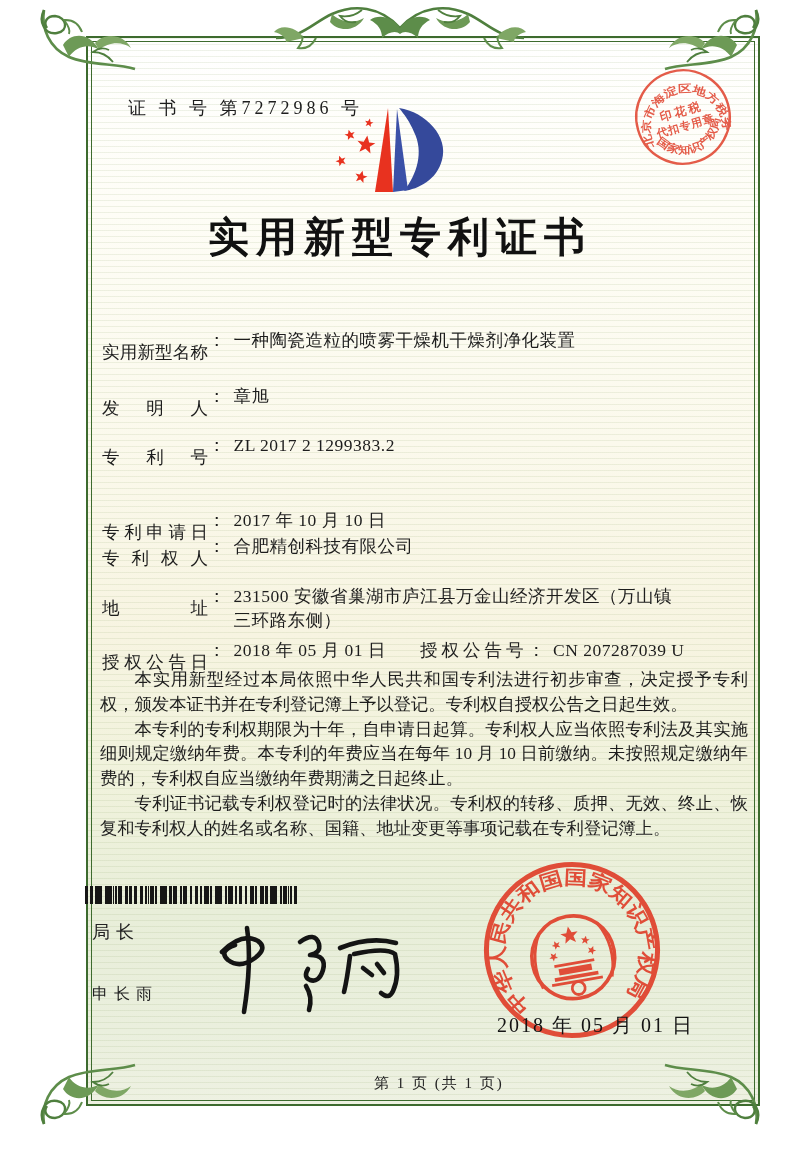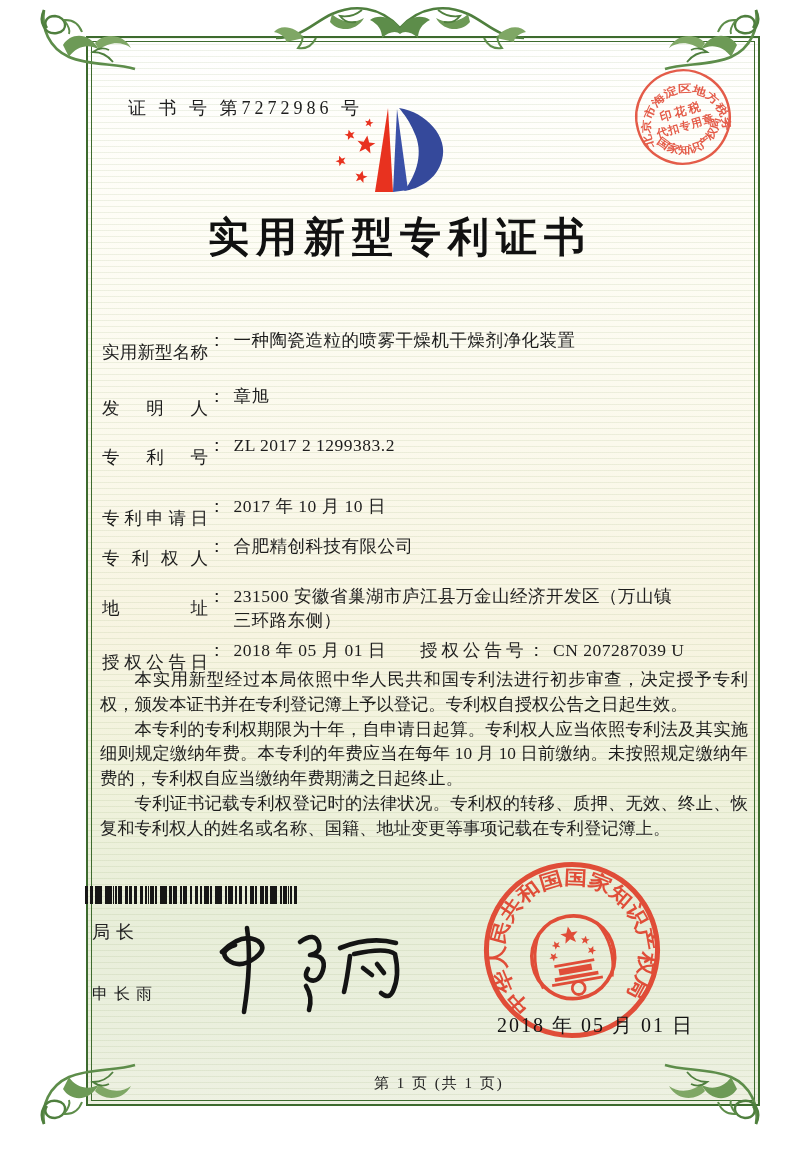--- a/index.html
+++ b/index.html
@@ -143,21 +143,21 @@
 
 <div class="row" style="top:328px">
   <span class="flabel">实用新型名称</span><span class="colon">：</span><span class="fvalue">一种陶瓷造粒的喷雾干燥机干燥剂净化装置</span>
 </div>
 <div class="row" style="top:384px">
   <span class="flabel">发明人</span><span class="colon">：</span><span class="fvalue">章旭</span>
 </div>
 <div class="row" style="top:433px">
   <span class="flabel">专利号</span><span class="colon">：</span><span class="fvalue">ZL 2017 2 1299383.2</span>
 </div>
-<div class="row" style="top:494px">
+<div class="row" style="top:508px">
   <span class="flabel">专利申请日</span><span class="colon">：</span><span class="fvalue">2017 年 10 月 10 日</span>
 </div>
 <div class="row" style="top:534px">
   <span class="flabel">专利权人</span><span class="colon">：</span><span class="fvalue">合肥精创科技有限公司</span>
 </div>
 <div class="row" style="top:584px">
   <span class="flabel">地址</span><span class="colon">：</span><span class="addr-val"><span style="display:block">231500 安徽省巢湖市庐江县万金山经济开发区（万山镇</span><span style="display:block">三环路东侧）</span></span>
 </div>
 <div class="row" style="top:638px">
   <span class="flabel">授权公告日</span><span class="colon">：</span><span class="fvalue">2018 年 05 月 01 日</span>

